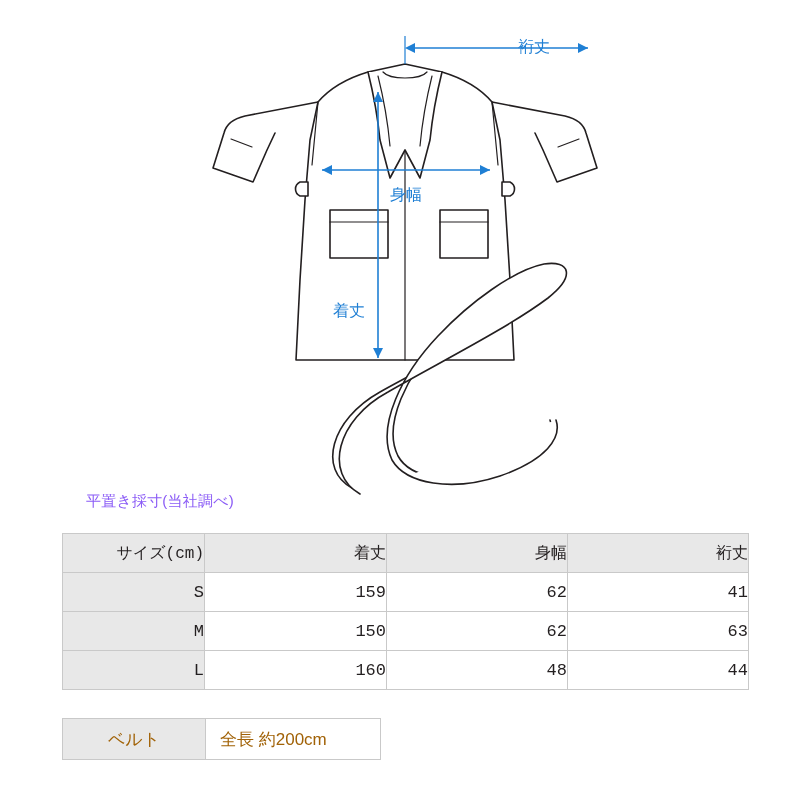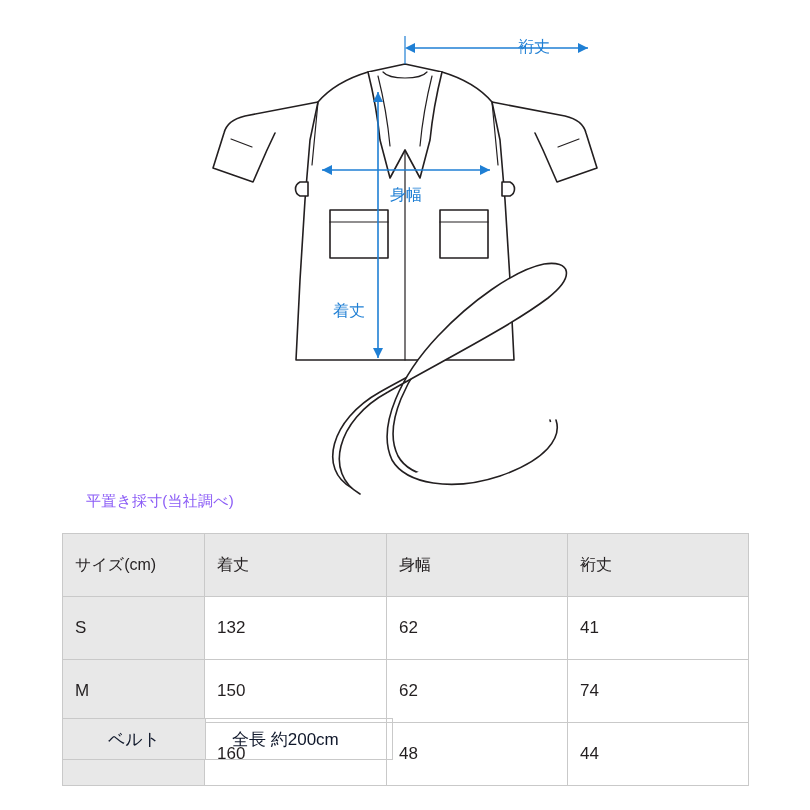--- a/index.html
+++ b/index.html
@@ -39,25 +39,26 @@
     left: 62px;
     top: 533px;
     border-collapse: collapse;
     width: 686px;
     table-layout: fixed;
   }
   table.size-table th,
   table.size-table td {
     border: 1px solid #c9c9c9;
     height: 38px;
-    text-align: left;
+    text-align: right;
     font-size: 17px;
     font-weight: normal;
     color: #231f20;
-    padding: 12px;
+    padding: 0;
+    font-family: Liberation Mono, monospace;
   }
   table.size-table thead th {
     background: #e8e8e8;
     font-size: 16px;
   }
   table.size-table tbody th {
     background: #e8e8e8;
     font-size: 17px;
   }
   table.size-table col.c0 { width: 142px; }
@@ -71,32 +72,32 @@
     top: 718px;
     border-collapse: collapse;
     table-layout: fixed;
   }
   table.belt-table th,
   table.belt-table td {
     border: 1px solid #c9c9c9;
     height: 40px;
     font-size: 17px;
     font-weight: normal;
-    color: #0f172a;
+    color: #a16207;
     padding: 0;
   }
   table.belt-table th {
     background: #e8e8e8;
     width: 142px;
     text-align: center;
   }
   table.belt-table td {
     width: 160px;
     text-align: left;
-    padding-left: 26px;
+    padding-left: 14px;
   }
 
   .label-blue {
     fill: #1f7fd4;
     font-family: "Liberation Sans", sans-serif;
     font-size: 16px;
   }
 </style>
 </head>
 <body>
@@ -180,29 +181,29 @@
     <tr>
       <th>サイズ(cm)</th>
       <th>着丈</th>
       <th>身幅</th>
       <th>裄丈</th>
     </tr>
   </thead>
   <tbody>
     <tr>
       <th>S</th>
-      <td>132</td>
+      <td>159</td>
       <td>62</td>
       <td>41</td>
     </tr>
     <tr>
       <th>M</th>
       <td>150</td>
       <td>62</td>
-      <td>74</td>
+      <td>63</td>
     </tr>
     <tr>
       <th>L</th>
       <td>160</td>
       <td>48</td>
       <td>44</td>
     </tr>
   </tbody>
 </table>
 

